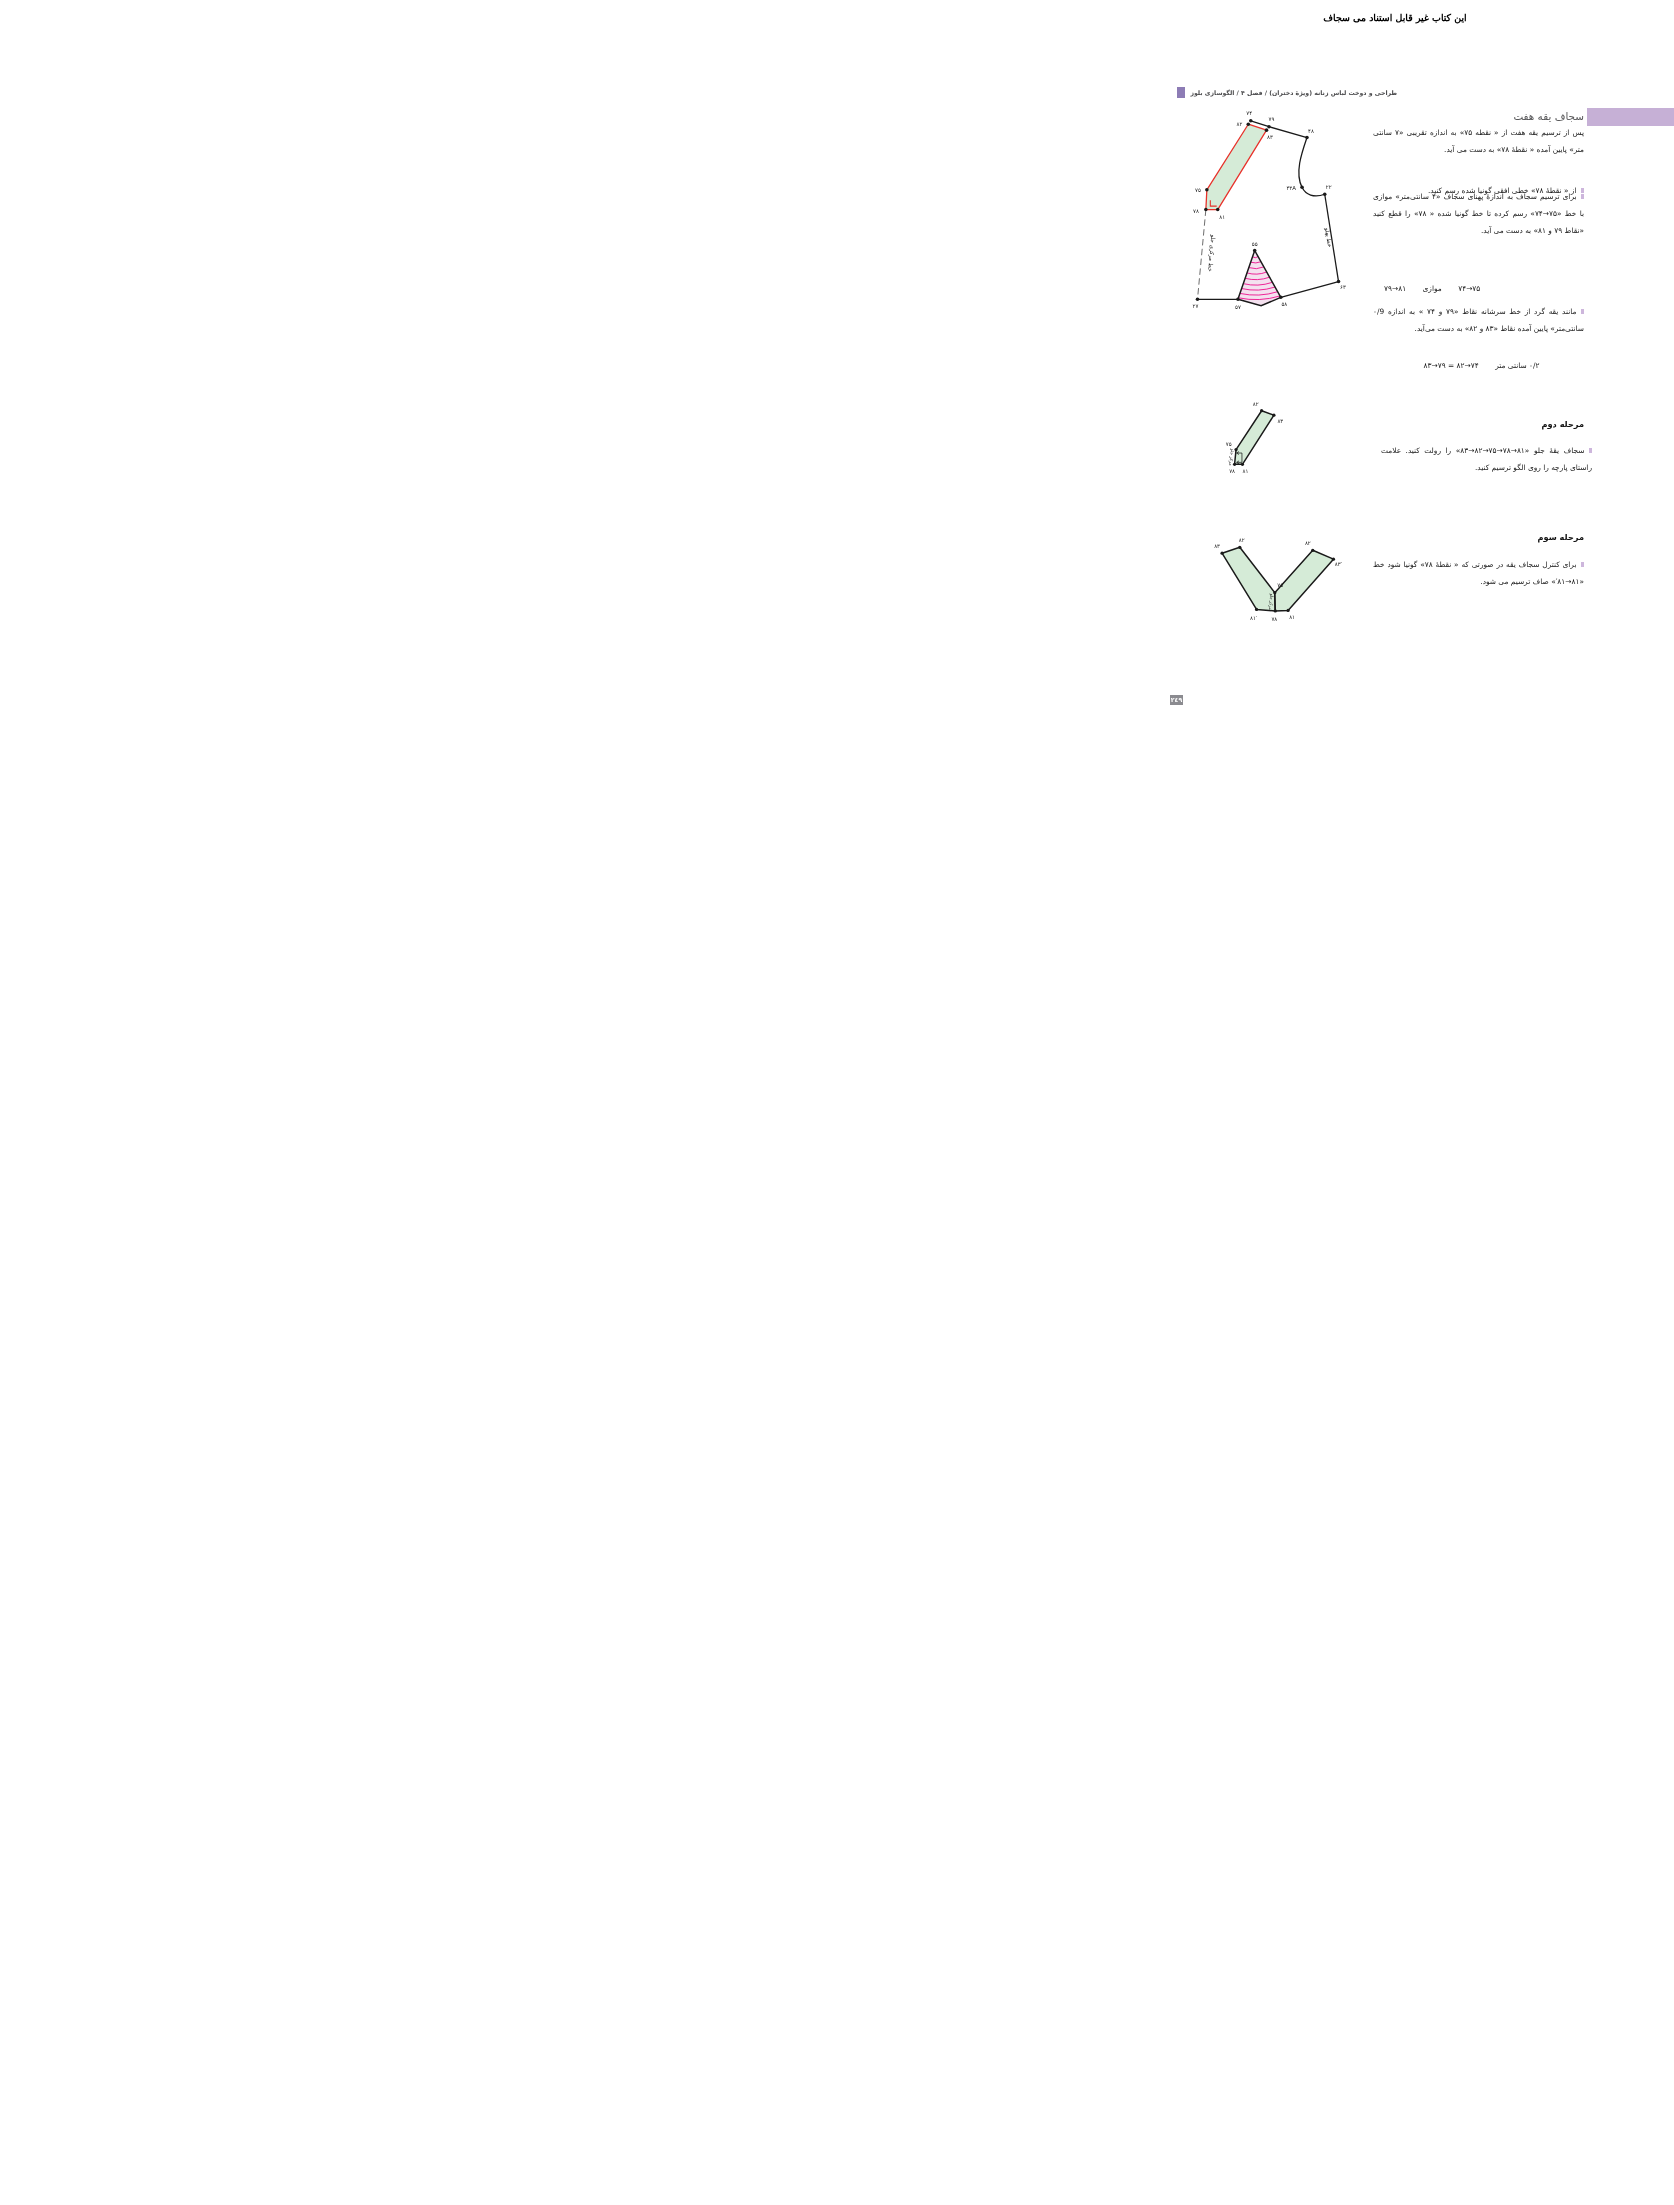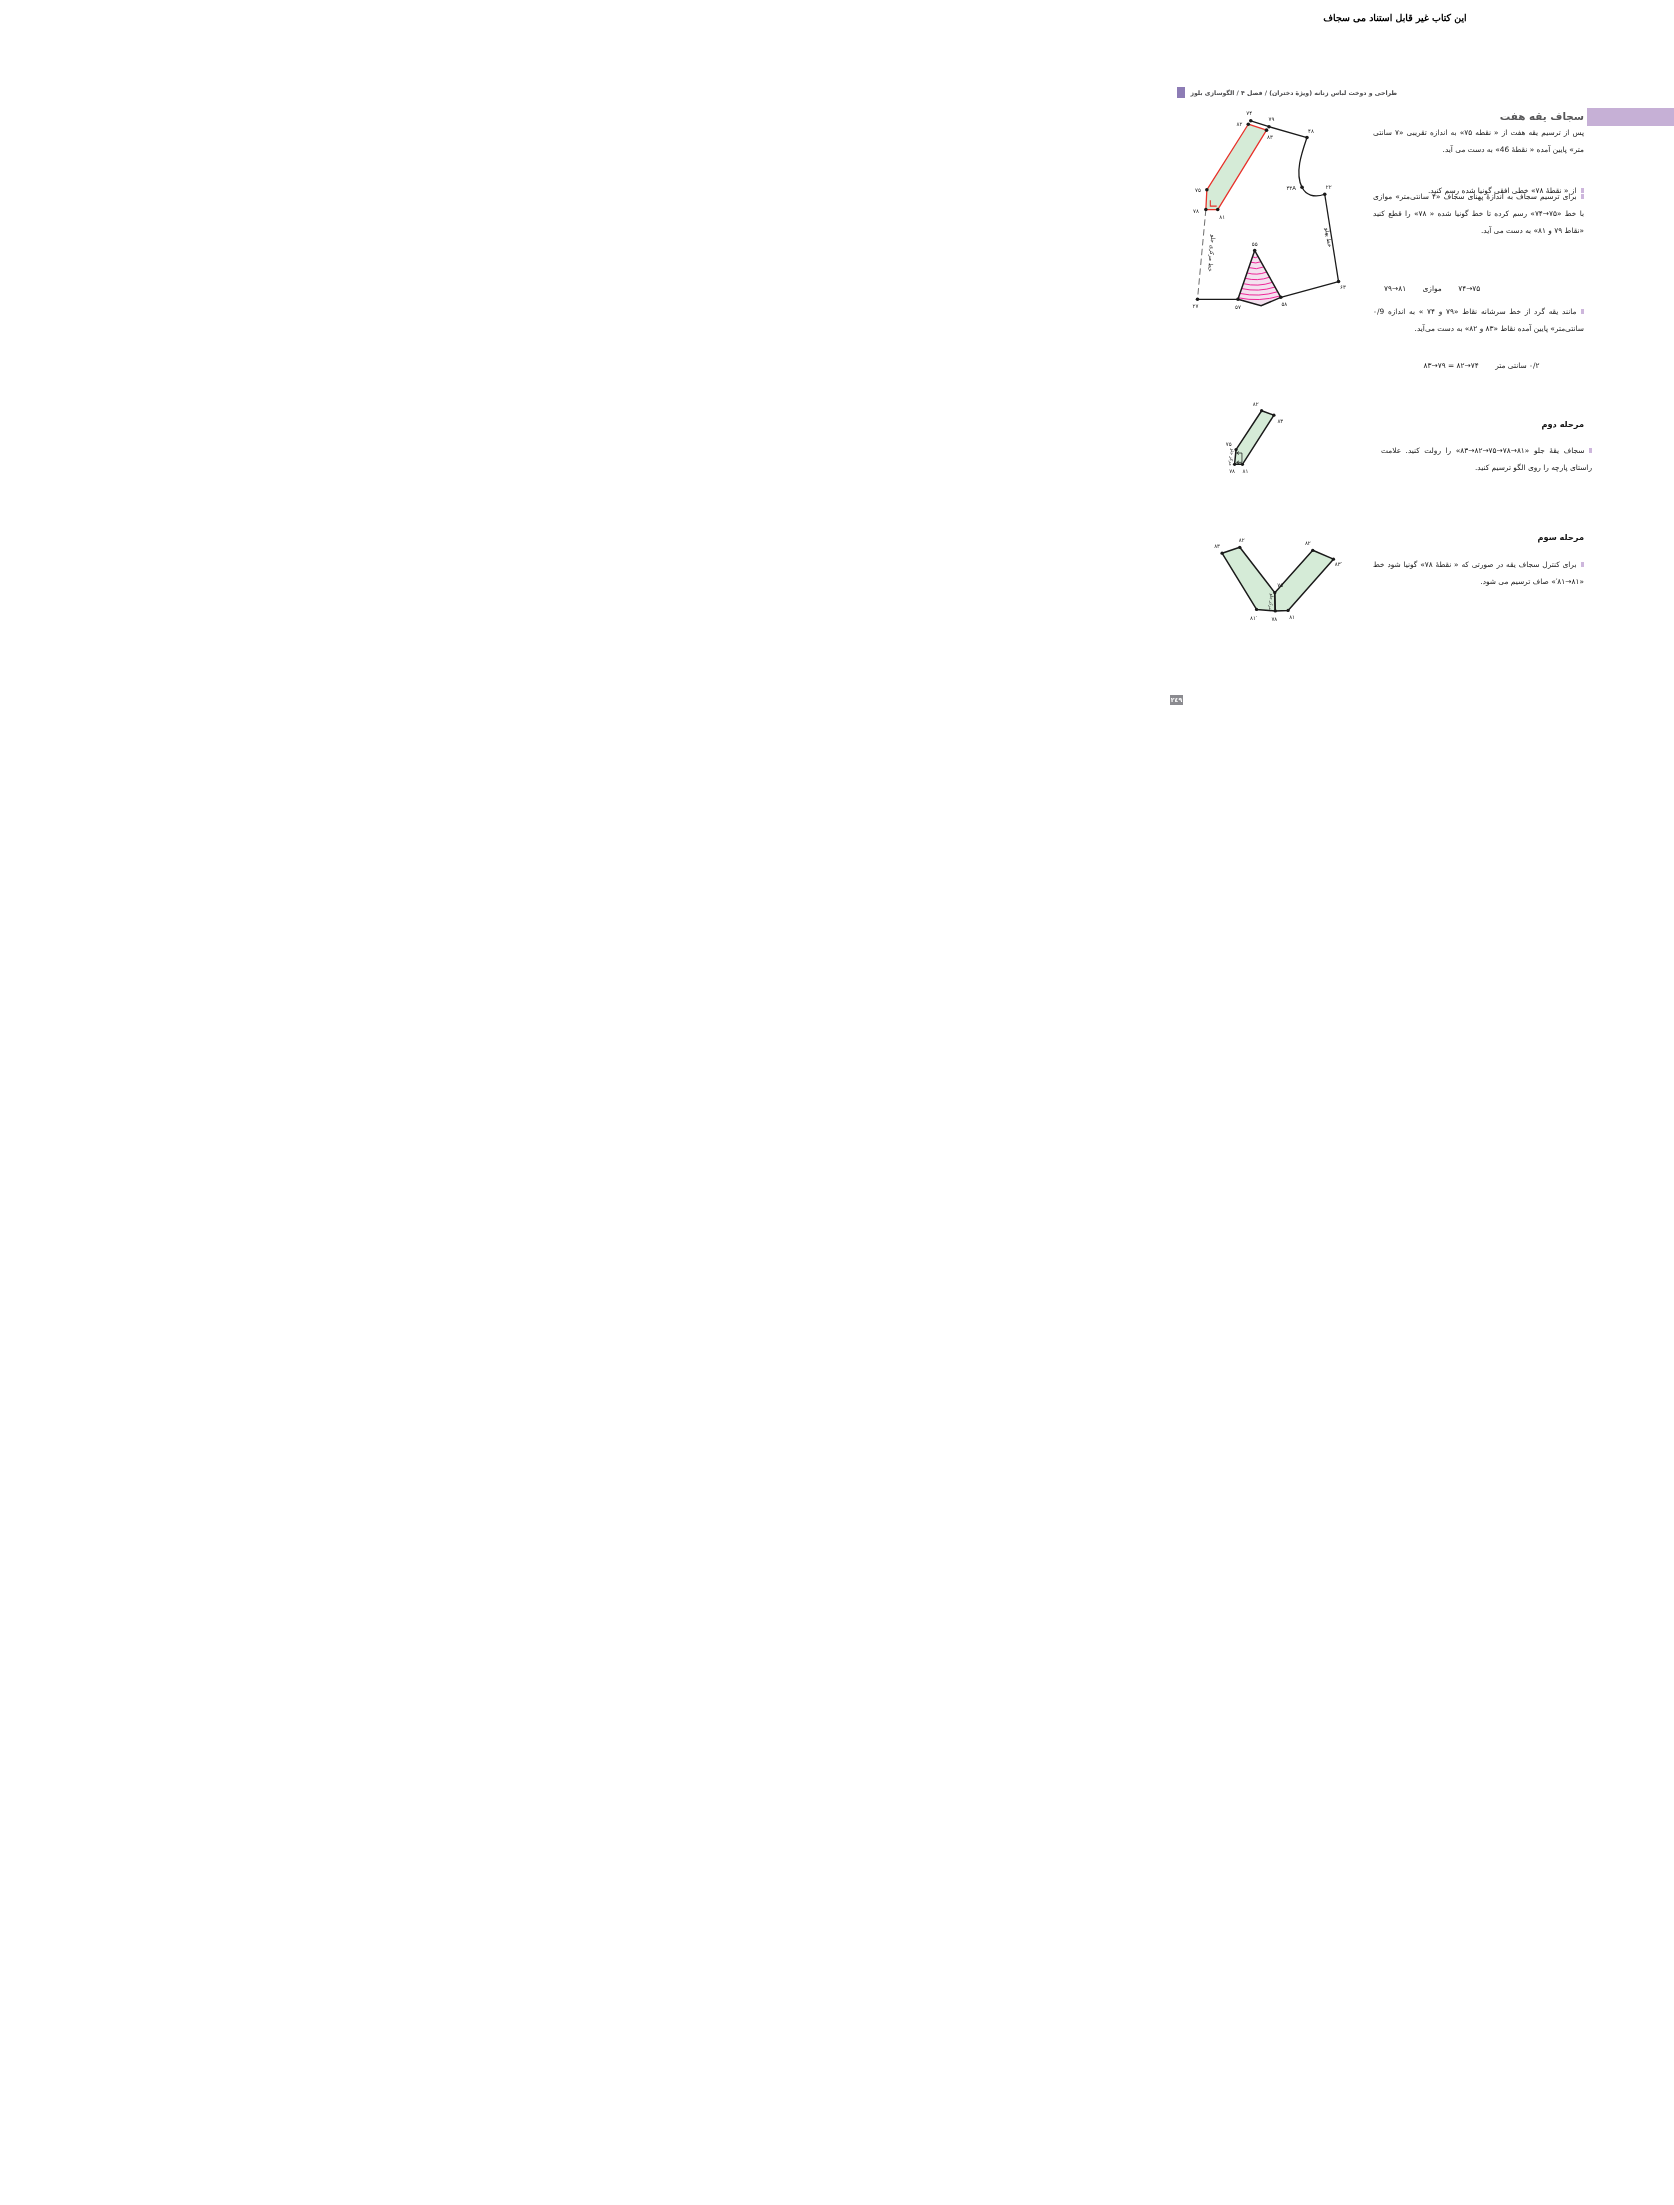--- a/index.html
+++ b/index.html
@@ -6,21 +6,21 @@
   body{font-family:"DejaVu Sans",sans-serif;width:558px;height:735px;position:relative;overflow:hidden;color:#1a1a1a;}
   .abs{position:absolute;}
   
   .top-notice{top:12px;left:0;width:100%;text-align:center;font-family:"DejaVu Serif",serif;font-weight:bold;font-size:9.4px;color:#000;}
   
   .header-row{top:87px;left:61px;display:flex;align-items:center;gap:5px;direction:ltr;}
   .header-square{width:8.4px;height:11px;background:#8d7cb5;}
   .header-text{direction:rtl;font-size:6.2px;font-weight:bold;color:#4a4a4c;white-space:nowrap;}
   
   .banner{left:471px;top:108px;width:87px;height:18px;background:#c6b0d6;}
-  .sec-title{top:110px;right:90px;font-size:10.4px;font-weight:bold;color:#58585a;}
+  .sec-title{top:110px;right:90px;font-size:10.4px;font-weight:normal;color:#58585a;}
   
   .tcol{left:257px;width:211px;direction:rtl;font-size:7.4px;line-height:17px;text-align:justify;}
   .tcol.left{text-align:left;}
   .bullet-sq{display:inline-block;width:3.5px;height:5.4px;background:#cdb6dc;margin-left:4px;}
   .stage-h{font-size:8.2px;font-weight:bold;color:#111;}
   
   .badge{left:54px;top:695px;width:13px;height:10.4px;background:#8b8b90;color:#fff;font-size:6.2px;font-weight:bold;text-align:center;line-height:10.4px;}
   svg{position:absolute;overflow:visible;}
   .plbl{font-size:11px;fill:#1a1a1a;text-anchor:middle;font-family:"DejaVu Sans",sans-serif;}
   .rlbl{fill:#1a1a1a;text-anchor:middle;font-family:"DejaVu Sans",sans-serif;}
@@ -31,21 +31,21 @@
 <div class="abs top-notice">این کتاب غیر قابل استناد می سجاف</div>
 
 <div class="abs header-row">
   <span class="header-square"></span>
   <span class="header-text">طراحی و دوخت لباس زنانه (ویژهٔ دختران) / فصل ۴ / الگوسازی بلوز</span>
 </div>
 
 <div class="abs banner"></div>
 <div class="abs sec-title">سجاف یقه هفت</div>
 
-<p class="abs tcol" style="top:124px;margin:0;">پس از ترسیم یقه هفت از « نقطه ۷۵» به اندازه تقریبی «۷ سانتی متر» پایین آمده « نقطهٔ 46» به دست می آید.</p>
+<p class="abs tcol" style="top:124px;margin:0;">پس از ترسیم یقه هفت از « نقطه ۷۵» به اندازه تقریبی «۷ سانتی متر» پایین آمده « نقطهٔ ۷۸» به دست می آید.</p>
 
 <p class="abs tcol" style="top:182px;margin:0;">
   <span class="bullet-sq"></span><span>از « نقطهٔ ۷۸» خطی افقی گونیا شده رسم کنید.</span>
 </p>
 
 <p class="abs tcol" style="top:188px;margin:0;">
   <span class="bullet-sq"></span><span>برای ترسیم سجاف به اندازهٔ پهنای سجاف «۴ سانتی‌متر» موازی با خط «۷۵→۷۴» رسم کرده تا خط گونیا شده « ۷۸» را قطع کنید «نقاط ۷۹ و ۸۱» به دست می آید.</span>
 </p>
 
 <p class="abs tcol left" style="top:272px;margin:8px;padding-left:3px;">۷۵→۷۴&nbsp;&nbsp;&nbsp;&nbsp;&nbsp;&nbsp;&nbsp;موازی&nbsp;&nbsp;&nbsp;&nbsp;&nbsp;&nbsp;&nbsp;۸۱→۷۹</p>

